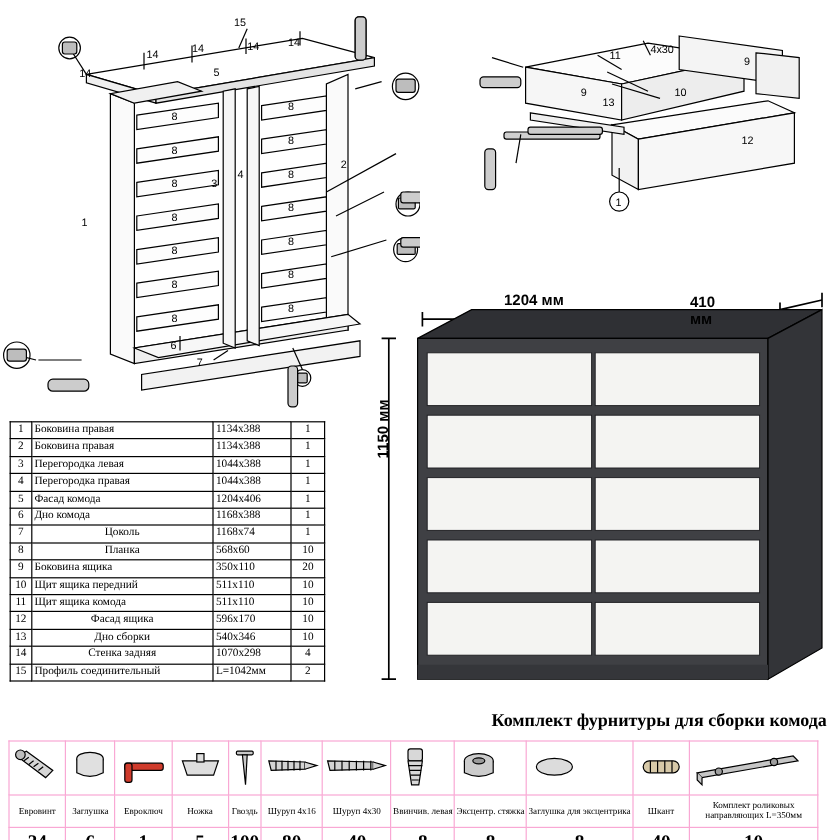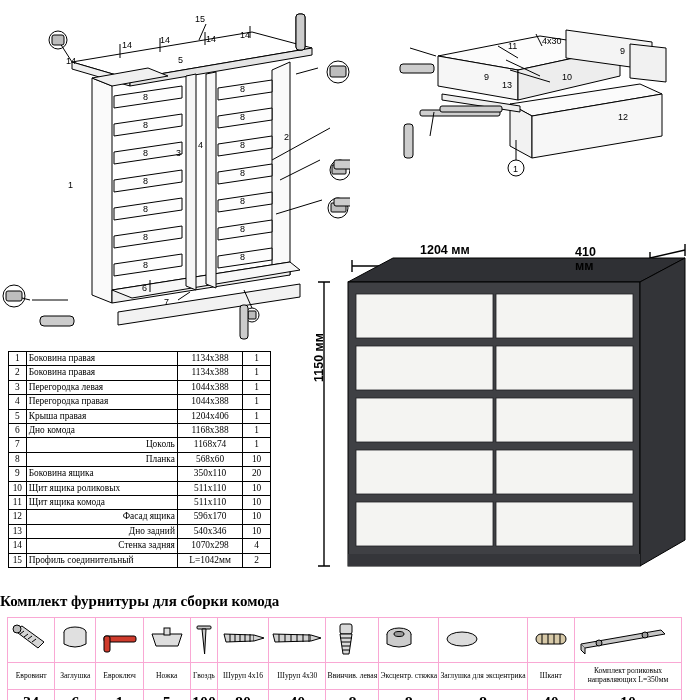--- a/index.html
+++ b/index.html
@@ -16,27 +16,27 @@
   #parts-table{
     position:absolute;left:8px;top:351px;width:263px;
     border-collapse:collapse;font-size:9.4px;
   }
   #parts-table td{
     border:1px solid #000;padding:0 2px;height:13.4px;line-height:13.4px;
     white-space:nowrap;overflow:hidden;
   }
   #parts-table td.num{width:13px;text-align:center;}
   #parts-table td.nm{width:150px;text-align:left;}
-  #parts-table td.nm.ind{text-align:right;}
-  #parts-table td.dim{width:62px;text-align:center;margin-left:25px;}
+  #parts-table td.nm.ind{text-align:center;}
+  #parts-table td.dim{width:62px;margin-left:25px;}
   #parts-table td.qty{width:24px;text-align:center;}
 
   
   #kit-title{
-    position:absolute;left:0;top:593px;width:689px;text-align:left;
+    position:absolute;left:0;top:593px;width:689px;text-align:right;
     font-size:15px;font-weight:bold;
   }
   #kit-table{
     position:absolute;left:7px;top:617px;width:675px;
     border-collapse:collapse;font-size:8px;text-align:center;
   }
   #kit-table td{border:1px solid #f9a8d4;vertical-align:middle;}
   #kit-table tr.icons td{height:44px;padding:0;}
   #kit-table tr.labels td{height:24px;font-size:7.6px;line-height:8.6px;padding:1px 1px;}
   #kit-table tr.counts td{height:23px;font-size:16px;font-weight:bold;}
@@ -235,21 +235,21 @@
           <td class="qty">1</td>
         </tr>
       <tr>
           <td class="num">4</td>
           <td class="nm">Перегородка правая</td>
           <td class="dim">1044х388</td>
           <td class="qty">1</td>
         </tr>
       <tr>
           <td class="num">5</td>
-          <td class="nm">Крыша правая</td>
+          <td class="nm">Фасад комода</td>
           <td class="dim">1204х406</td>
           <td class="qty">1</td>
         </tr>
       <tr>
           <td class="num">6</td>
           <td class="nm">Дно комода</td>
           <td class="dim">1168х388</td>
           <td class="qty">1</td>
         </tr>
       <tr>
@@ -265,39 +265,39 @@
           <td class="qty">10</td>
         </tr>
       <tr>
           <td class="num">9</td>
           <td class="nm">Боковина ящика</td>
           <td class="dim">350х110</td>
           <td class="qty">20</td>
         </tr>
       <tr>
           <td class="num">10</td>
-          <td class="nm">Щит ящика роликовых</td>
+          <td class="nm">Щит ящика передний</td>
           <td class="dim">511х110</td>
           <td class="qty">10</td>
         </tr>
       <tr>
           <td class="num">11</td>
           <td class="nm">Щит ящика комода</td>
           <td class="dim">511х110</td>
           <td class="qty">10</td>
         </tr>
       <tr>
           <td class="num">12</td>
           <td class="nm ind">Фасад ящика</td>
           <td class="dim">596х170</td>
           <td class="qty">10</td>
         </tr>
       <tr>
           <td class="num">13</td>
-          <td class="nm ind">Дно задний</td>
+          <td class="nm ind">Дно сборки</td>
           <td class="dim">540х346</td>
           <td class="qty">10</td>
         </tr>
       <tr>
           <td class="num">14</td>
           <td class="nm ind">Стенка задняя</td>
           <td class="dim">1070х298</td>
           <td class="qty">4</td>
         </tr>
       <tr>

